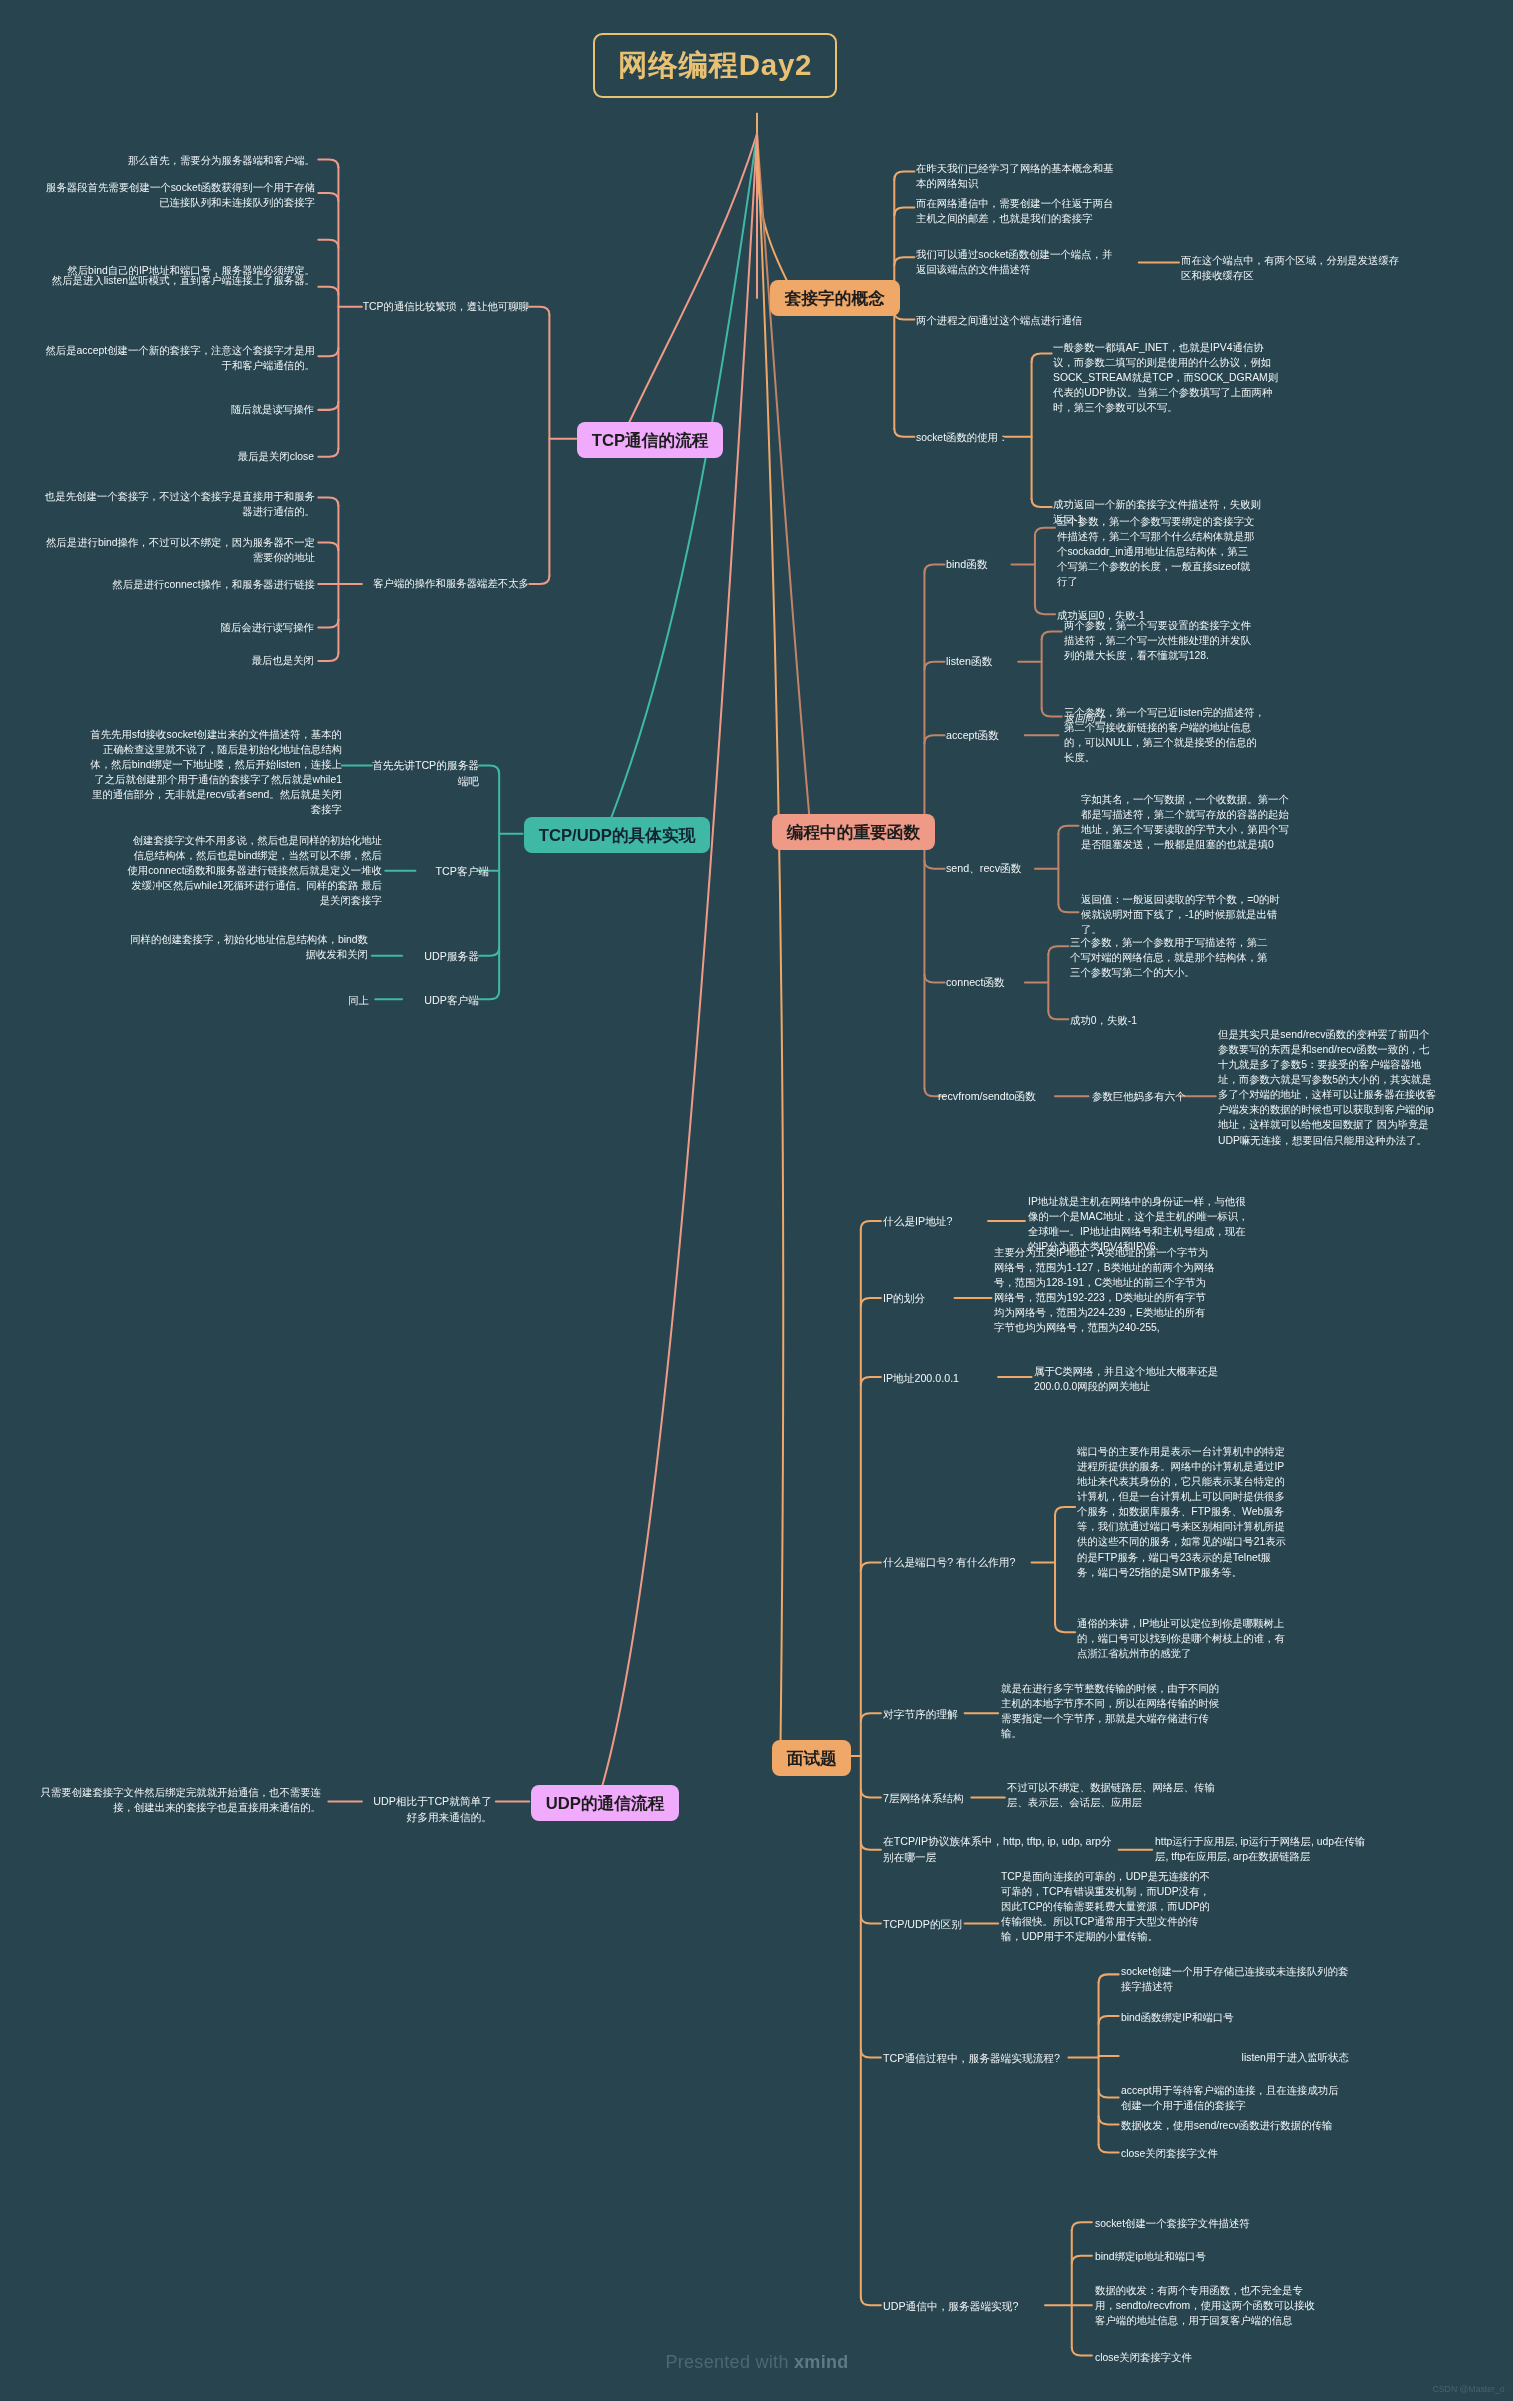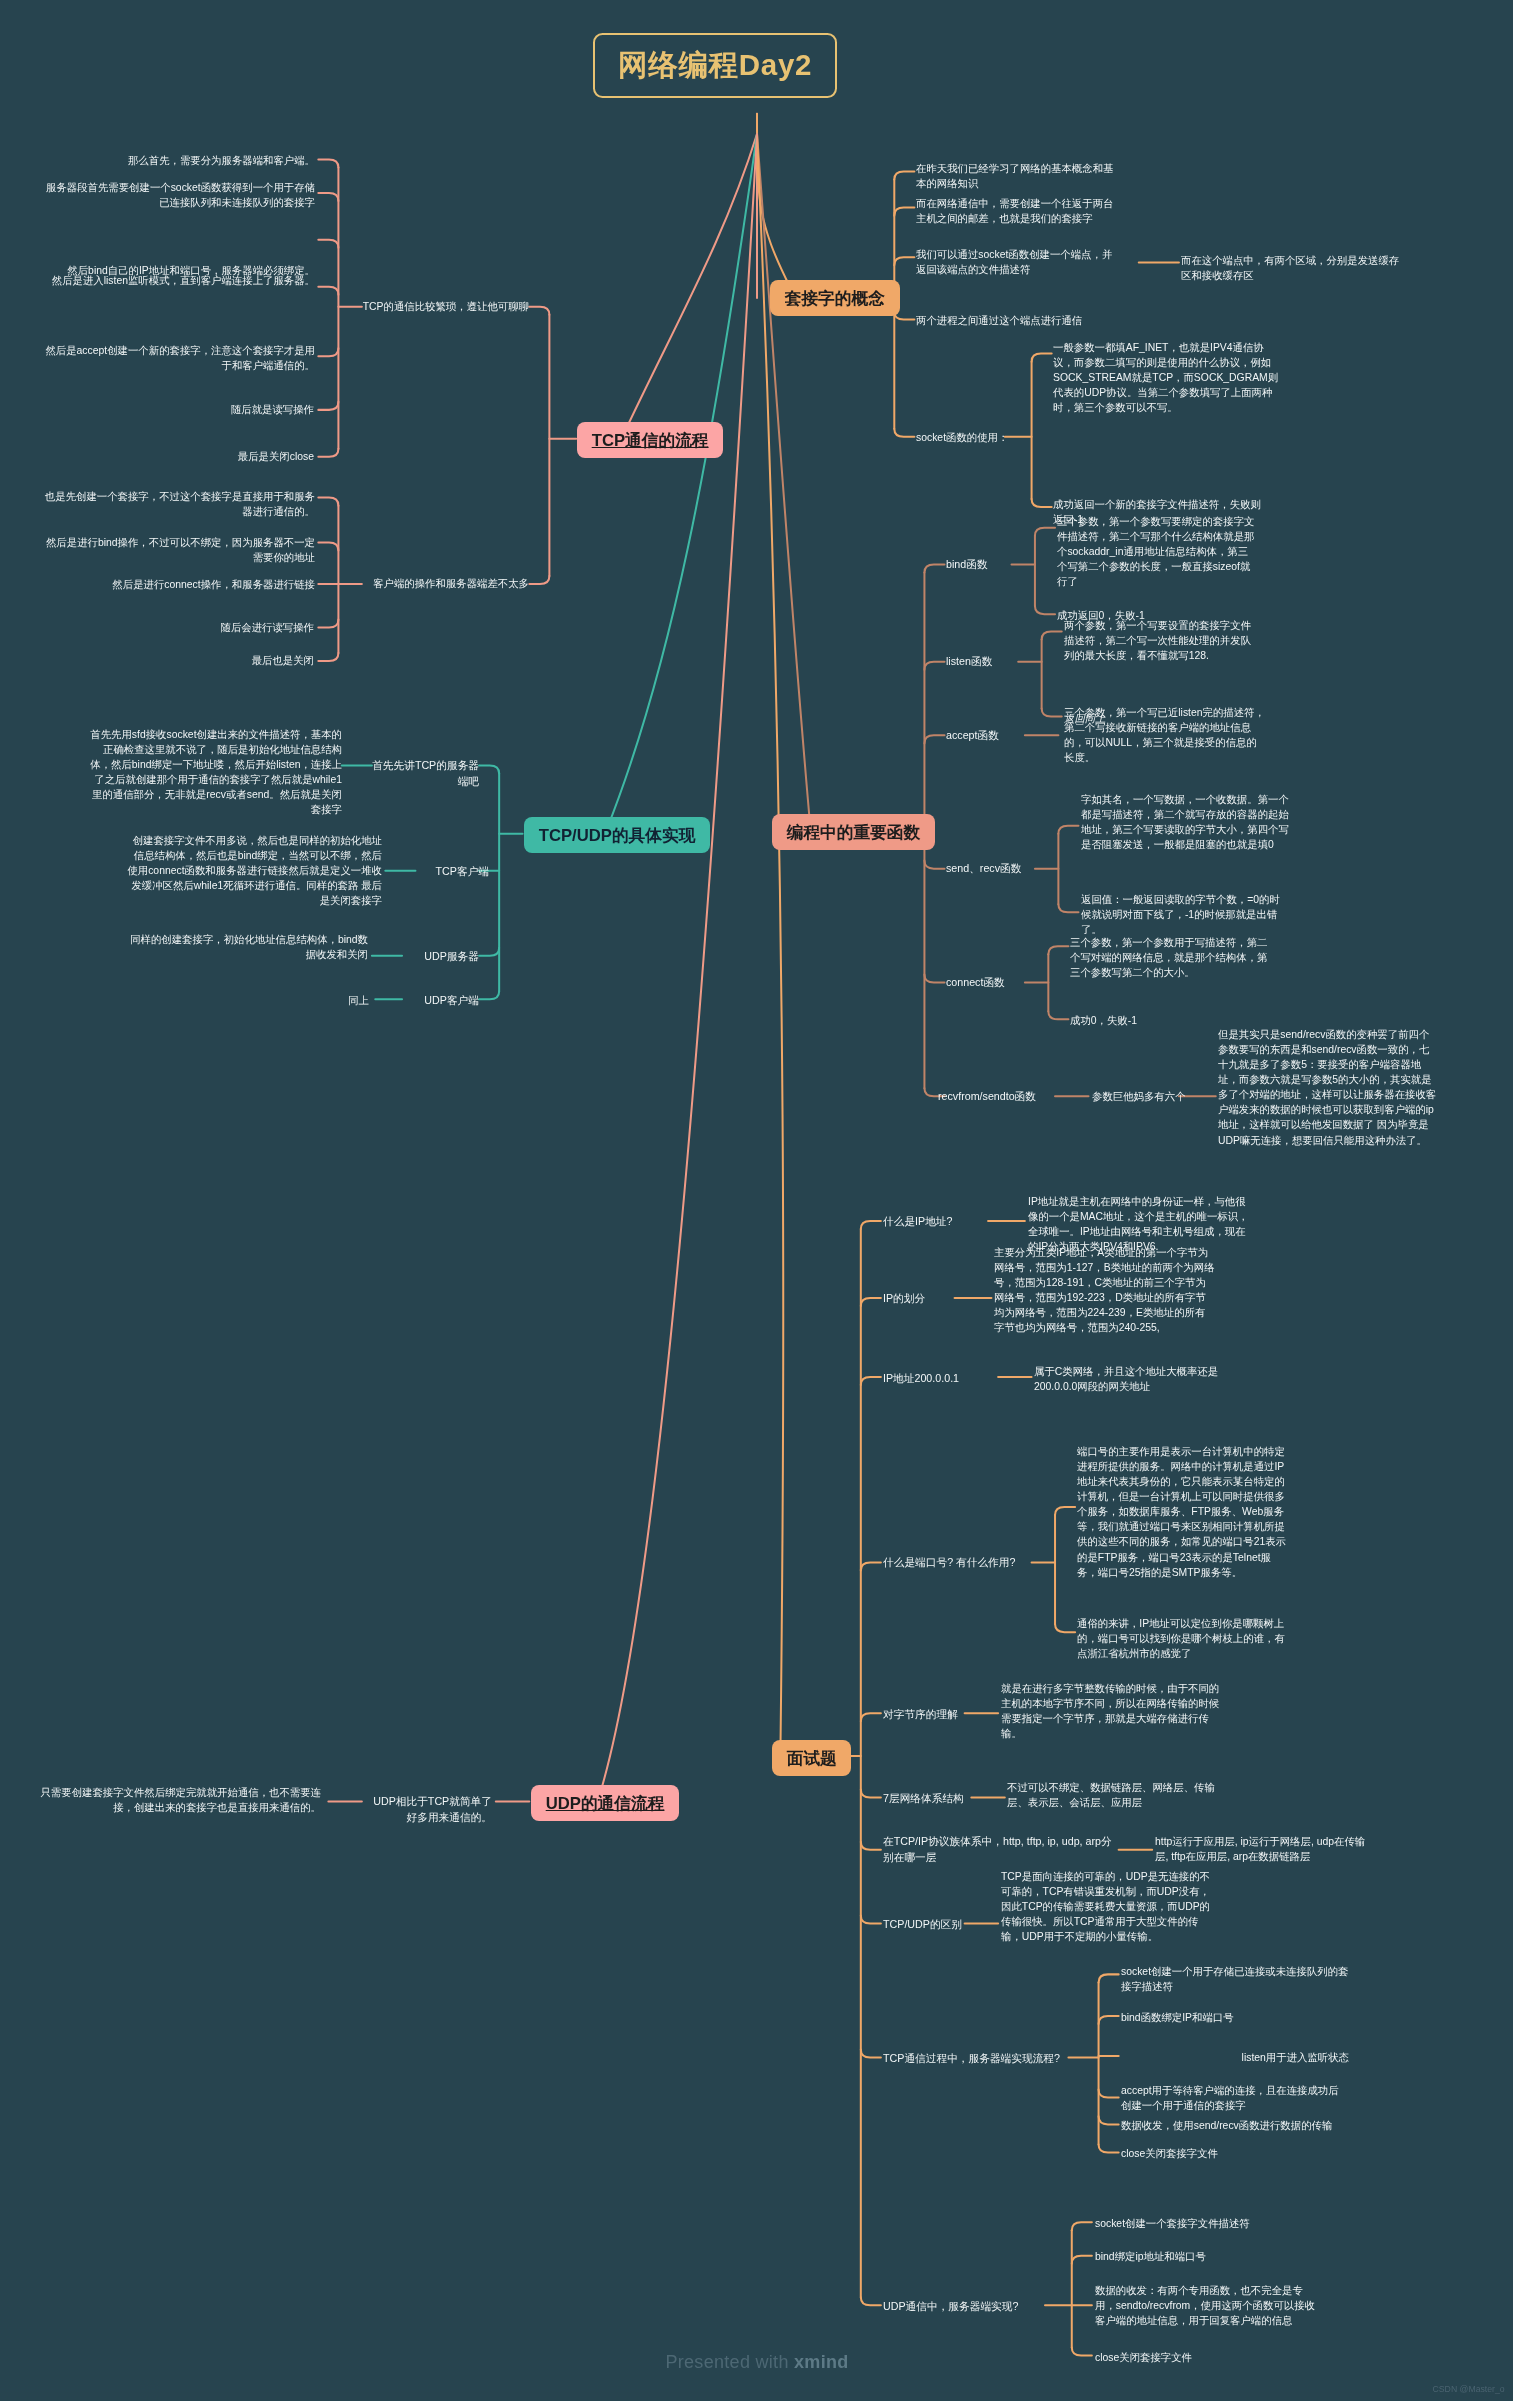--- a/index.html
+++ b/index.html
@@ -33,21 +33,21 @@
   .pill {
     border-radius: 8px;
     padding: 6.7px 14.7px;
     font-size: 16.7px;
     font-weight: bold;
     color: #1d1d1d;
     white-space: nowrap;
     text-align:center;
   }
   .pill.orange  { background:#f0a868; }
-  .pill.salmon  { background:#fca5a5;text-decoration:underline; }
+  .pill.salmon  { background:#f0abfc; }
   .pill.teal    { background:#3fb9a5; color:#123; }
   .pill.orange2 { background:#f0a868; }
   .pill.salmon2 { background:#ef9a87; }
 
   
   .tx  { font-size: 10.4px; line-height: 1.45; color:#f2f6f7; }
   .tx.md { font-size: 10.7px; }
   .tx.r  { text-align: right; }
 
   .watermark {

